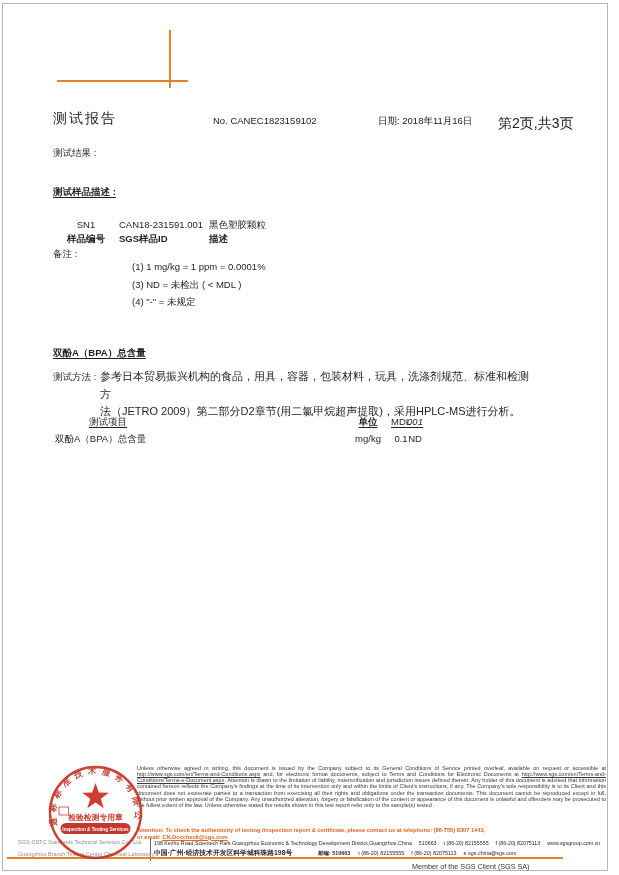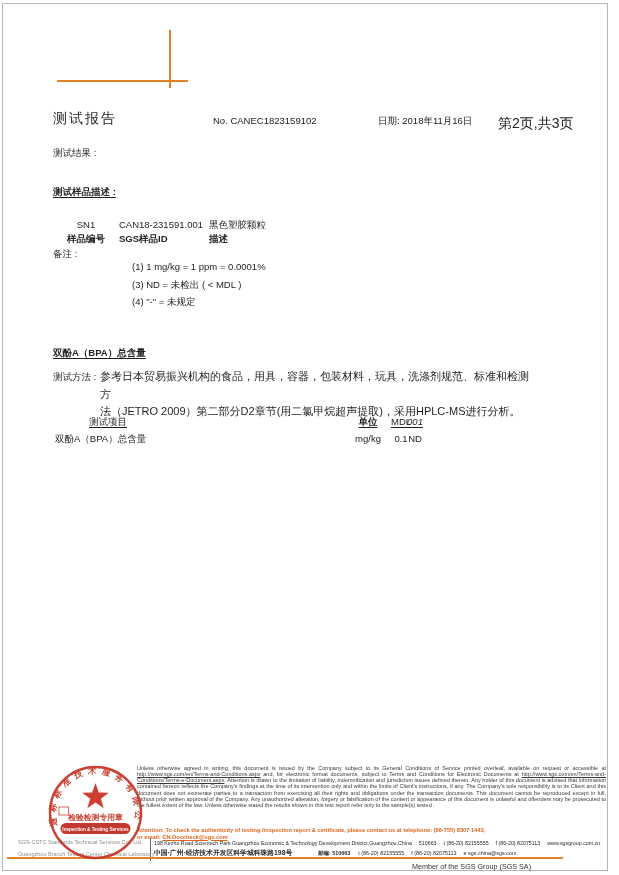--- a/index.html
+++ b/index.html
@@ -136,21 +136,21 @@
   <div class="abs footer-sep"></div>
 
   <div class="abs addr-en">
     <span>198 Kezhu Road,Scientech Park Guangzhou Economic &amp; Technology Development District,Guangzhou,China</span><span>510663</span><span>t (86-20) 82155555</span><span>f (86-20) 82075113</span><span>www.sgsgroup.com.cn</span>
   </div>
   <div class="abs addr-cn">
     <span class="cn-street">中国·广州·经济技术开发区科学城科珠路198号</span><span class="cn-zip">邮编: 510663</span><span>t (86-20) 82155555</span><span>f (86-20) 82075113</span><span>e  sgs.china@sgs.com</span>
   </div>
 
   <div class="abs footer-rule"></div>
-  <div class="abs member-line">Member of the SGS Group (SGS SA)</div>
+  <div class="abs member-line">Member of the SGS Client (SGS SA)</div>
 
   <svg class="abs seal-wrap" viewBox="0 0 97 97">
     <defs>
       <path id="sealArc" d="M 10.4 61.7 A 40 40 0 1 1 86.6 61.7" fill="none"></path>
     </defs>
     <circle cx="48.5" cy="48.5" r="45.5" fill="none" stroke="#c63326" stroke-width="2.4"></circle>
     <text class="seal-ring-text"><textPath href="#sealArc">通标标准技术服务有限公司广州分公司</textPath></text>
     <polygon points="48.5,19 51.8,28.5 61.8,28.7 53.8,34.7 56.7,44.3 48.5,38.6 40.3,44.3 43.2,34.7 35.2,28.7 45.2,28.5" fill="#cd2f24"></polygon>
     <rect x="12" y="43" width="9.5" height="8" fill="none" stroke="#c63326" stroke-width="0.8"></rect>
     <text x="48.5" y="55.5" text-anchor="middle" class="seal-cn-text">检验检测专用章</text>

